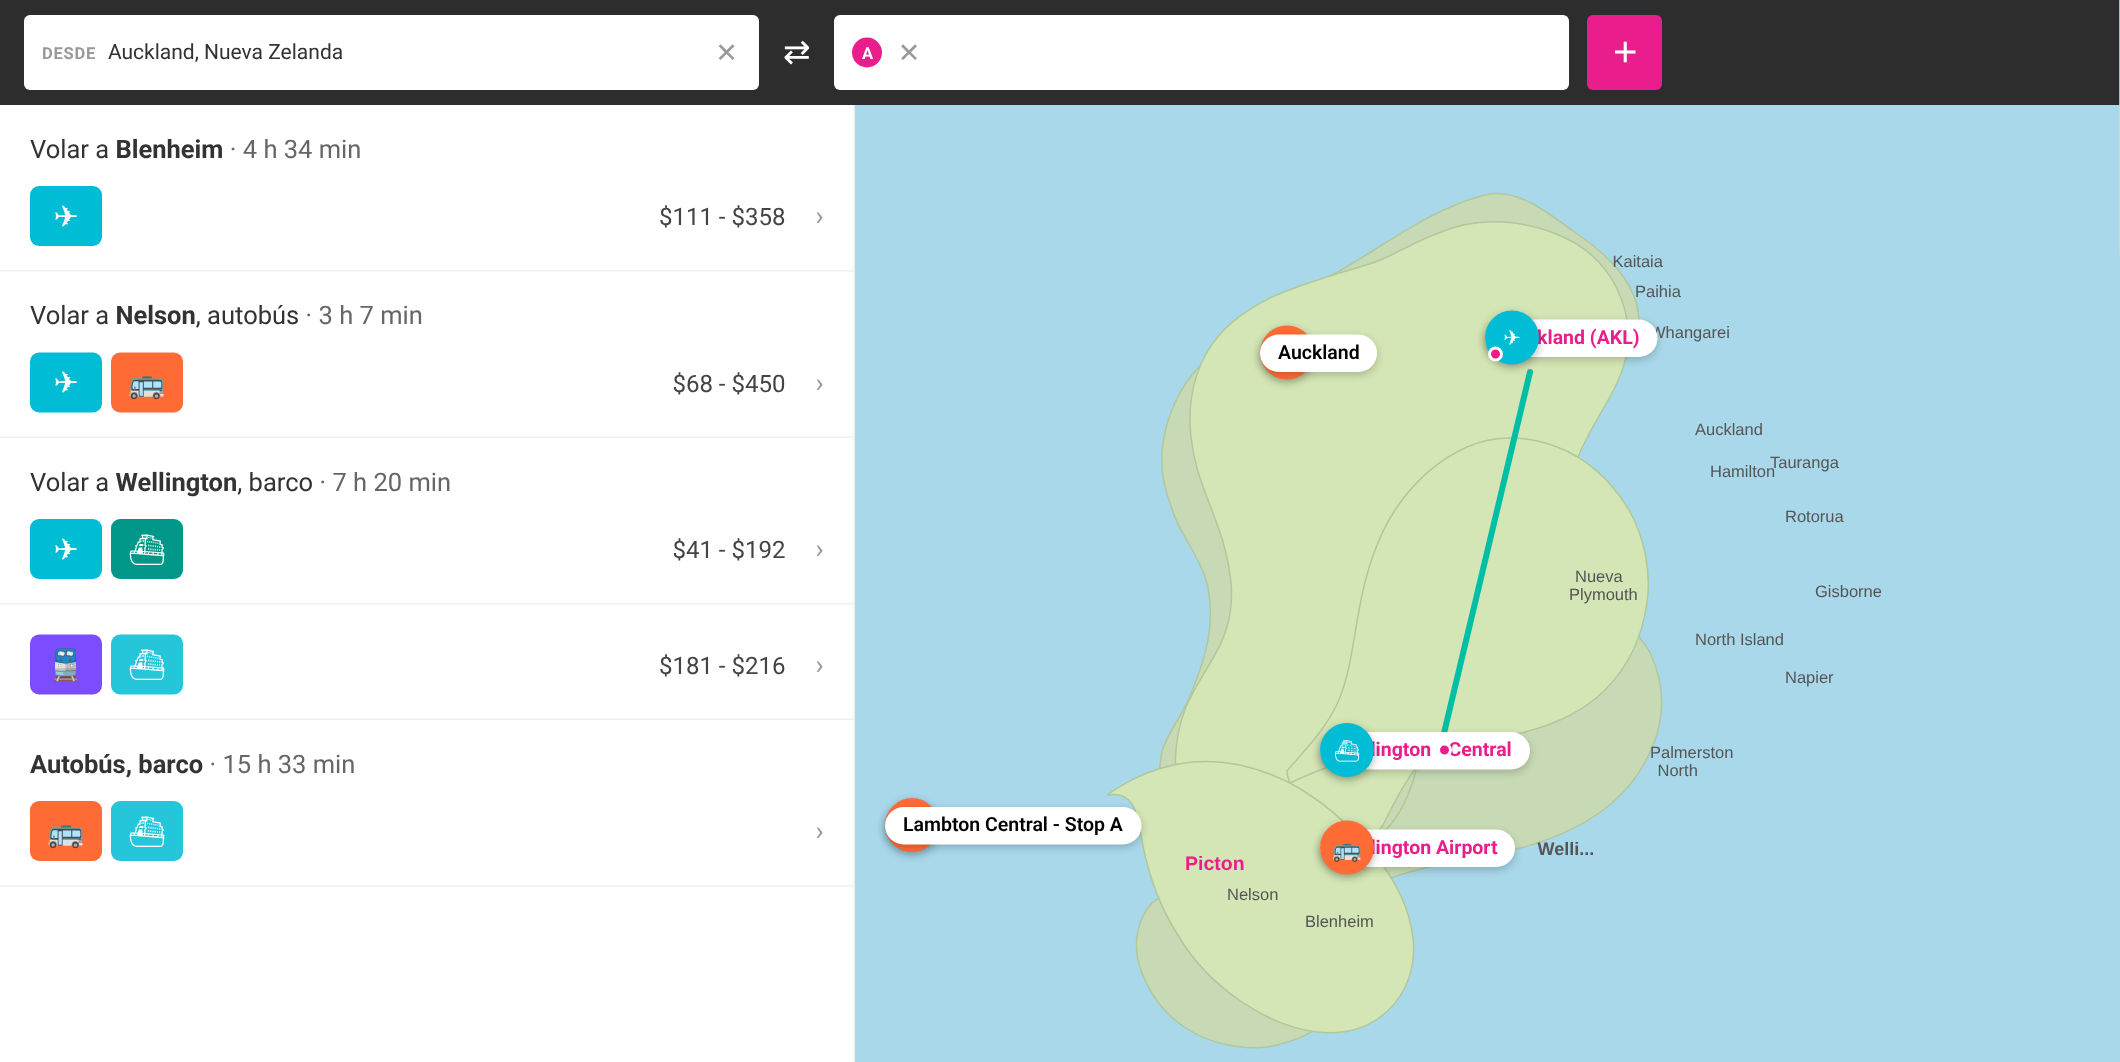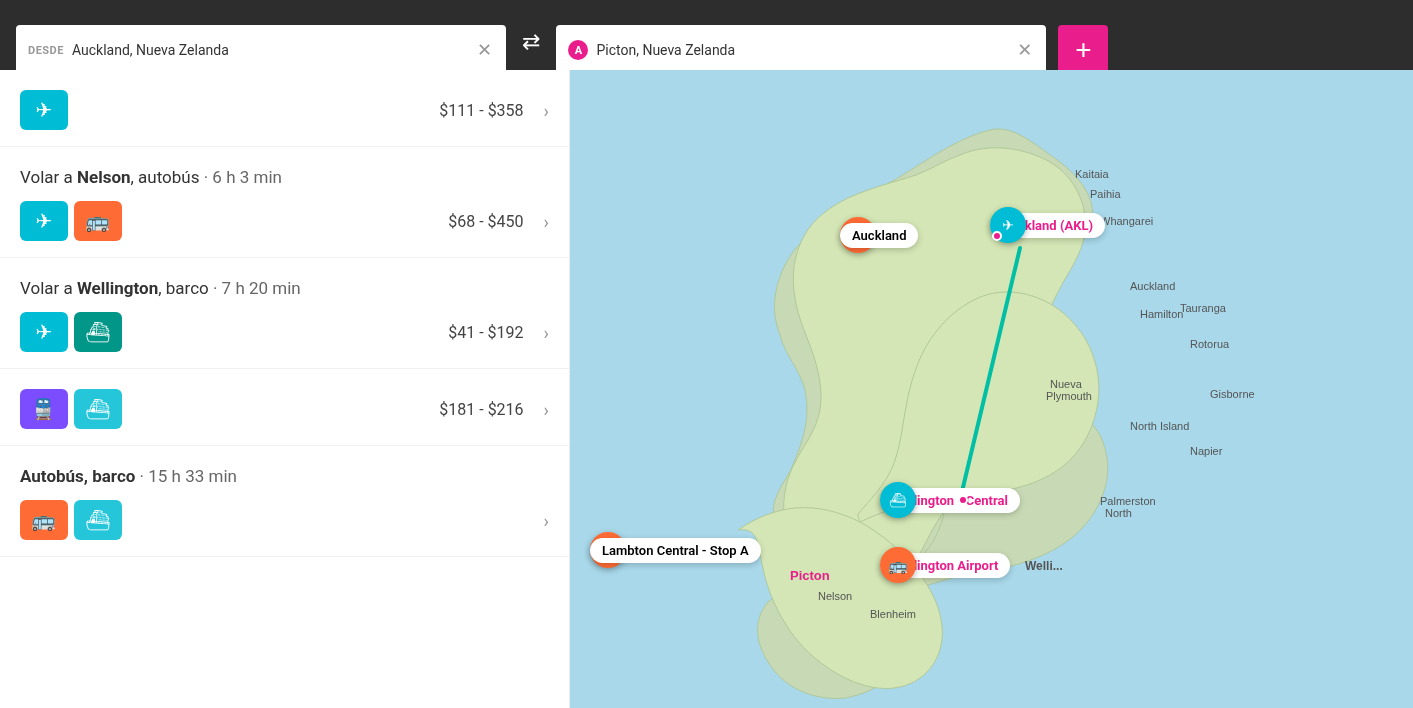--- a/index.html
+++ b/index.html
@@ -2,21 +2,21 @@
 <html><head>
   <meta charset="utf-8">
   <style>
     * { margin: 0; padding: 0; box-sizing: border-box; }
     body { font-family: -apple-system, BlinkMacSystemFont, 'Segoe UI', Roboto, sans-serif; width: 1413px; height: 708px; overflow: hidden; display: flex; flex-direction: column; background: #fff; }
 
     
     .header {
       background: #2d2d2d;
       display: flex;
-      padding: 25px 16px;
+      padding: 10px 16px;
       gap: 12px;
       height: 70px;
       flex-shrink: 0;
     }
     .search-box {
       display: flex;
       align-items: center;
       background: #fff;
       border-radius: 4px;
       padding: 8px 12px;
@@ -203,48 +203,50 @@
     <span class="search-value">Auckland, Nueva Zelanda</span>
     <button class="clear-btn">✕</button>
   </div>
 
   <button class="swap-btn">⇄</button>
 
   <div class="search-box">
     <div class="dest-icon">
       <span>A</span>
     </div>
-    <span class="search-value">Picton, Nueva Zelanda</span>
     <button class="clear-btn">✕</button>
   </div>
 
   <button class="add-btn">
     <span>+</span>
   </button>
 </div>
 
 <div class="main">
 
   <div class="sidebar">
 
     <div class="route-item">
+      <div class="route-title">
+        Volar a <strong>Blenheim</strong> <span class="route-duration">· 4 h 34 min</span>
+      </div>
       <div class="route-bottom">
         <div class="transport-icons">
           <div class="transport-badge badge-teal">✈</div>
         </div>
         <div class="route-price">
           <span>$111 - $358</span>
           <span class="arrow-right">›</span>
         </div>
       </div>
     </div>
 
     <div class="route-item">
       <div class="route-title">
-        Volar a <strong>Nelson</strong>, autobús <span class="route-duration">· 6 h 3 min</span>
+        Volar a <strong>Nelson</strong>, autobús <span class="route-duration">· 3 h 7 min</span>
       </div>
       <div class="route-bottom">
         <div class="transport-icons">
           <div class="transport-badge badge-teal">✈</div>
           <div class="transport-badge badge-orange">🚌</div>
         </div>
         <div class="route-price">
           <span>$68 - $450</span>
           <span class="arrow-right">›</span>
         </div>

